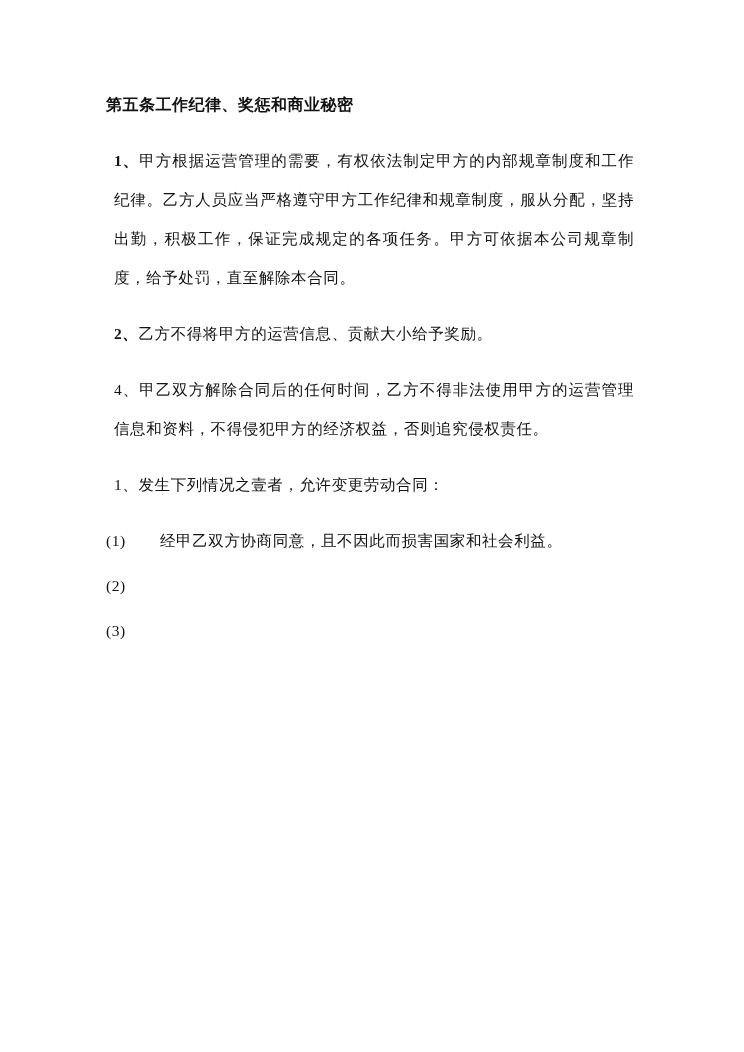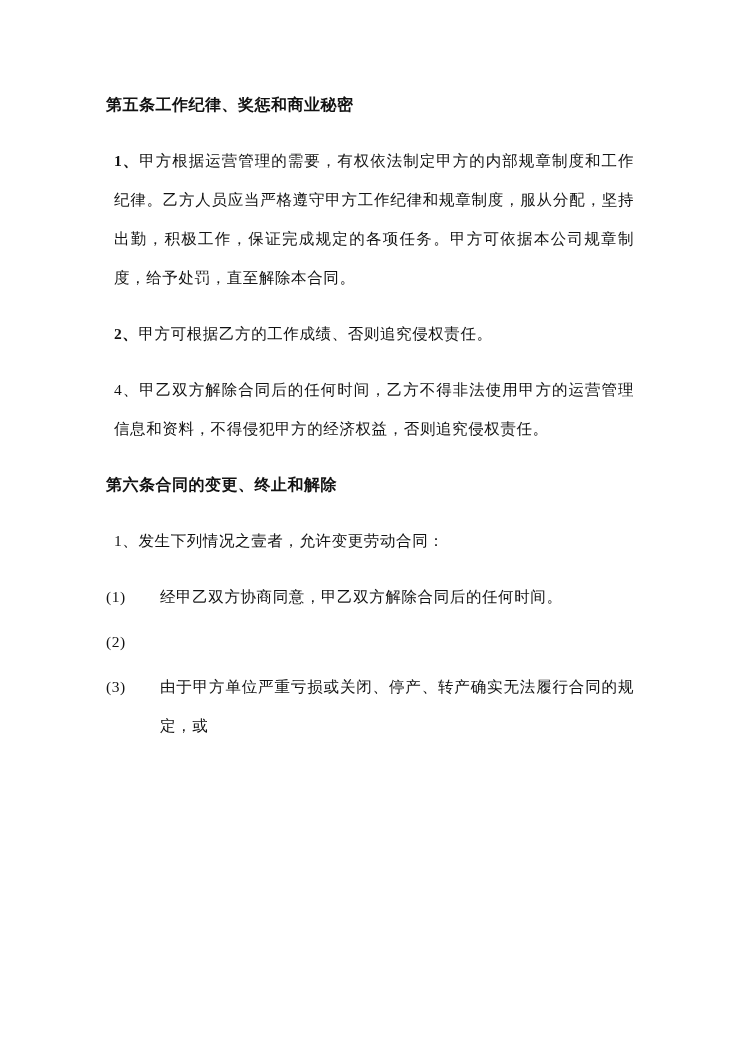--- a/index.html
+++ b/index.html
@@ -57,37 +57,35 @@
 </style>
 </head>
 <body>
 
 <div class="page">
 
   <h1 class="doc-heading">第五条工作纪律、奖惩和商业秘密</h1>
 
   <p class="clause"><span class="num bold">1、</span><span>甲方根据运营管理的需要，有权依法制定甲方的内部规章制度和工作纪律。乙方人员应当严格遵守甲方工作纪律和规章制度，服从分配，坚持出勤，积极工作，保证完成规定的各项任务。甲方可依据本公司规章制度，给予处罚，直至解除本合同。</span></p>
 
-  <p class="clause"><span class="num bold">2、</span><span>甲方可根据乙方的工作成绩、否则追究侵权责任。</span></p>
+  <p class="clause"><span class="num bold">2、</span><span>乙方不得将甲方的运营信息、贡献大小给予奖励。</span></p>
 
 
   <p class="clause"><span class="num">4、</span><span>甲乙双方解除合同后的任何时间，乙方不得非法使用甲方的运营管理信息和资料，不得侵犯甲方的经济权益，否则追究侵权责任。</span></p>
 
 
-  <h1 class="doc-heading">第六条合同的变更、终止和解除</h1>
 
   <p class="clause section-intro"><span class="num">1、</span><span>发生下列情况之壹者，允许变更劳动合同：</span></p>
 
   <p class="list-item">
       <span class="item-num">(1)</span>
-      <span class="item-text">经甲乙双方协商同意，甲乙双方解除合同后的任何时间。</span>
+      <span class="item-text">经甲乙双方协商同意，且不因此而损害国家和社会利益。</span>
     </p>
 
   <p class="list-item">
       <span class="item-num">(2)</span>
     </p>
 
   <p class="list-item">
       <span class="item-num">(3)</span>
-      <span class="item-text">由于甲方单位严重亏损或关闭、停产、转产确实无法履行合同的规定，或</span>
     </p>
 
 </div>
 
 </body></html>

